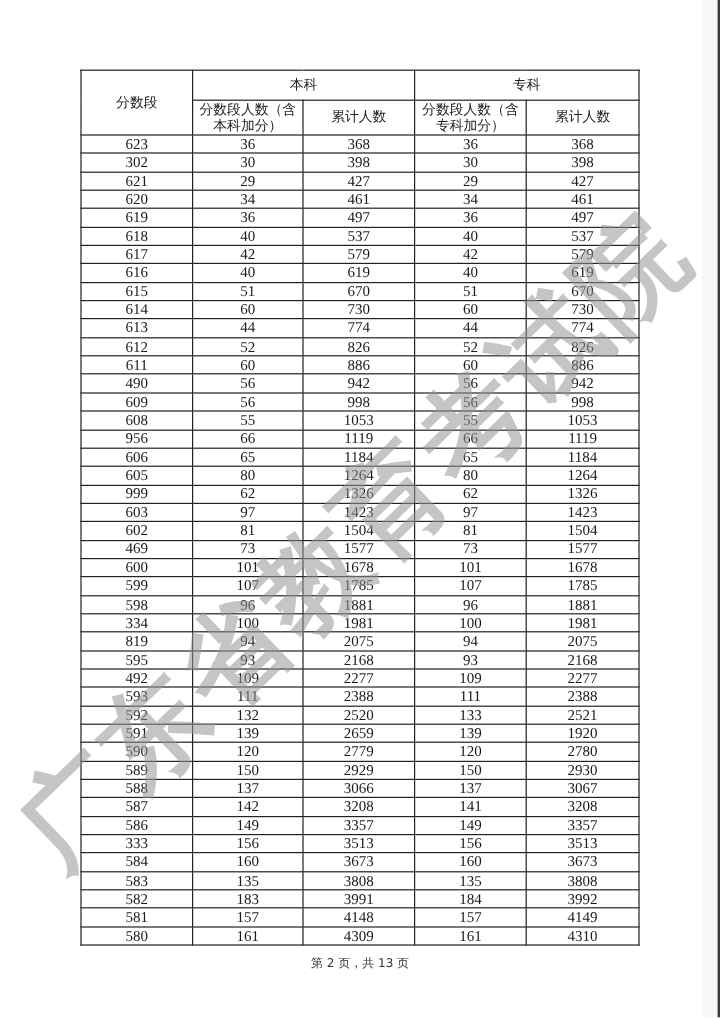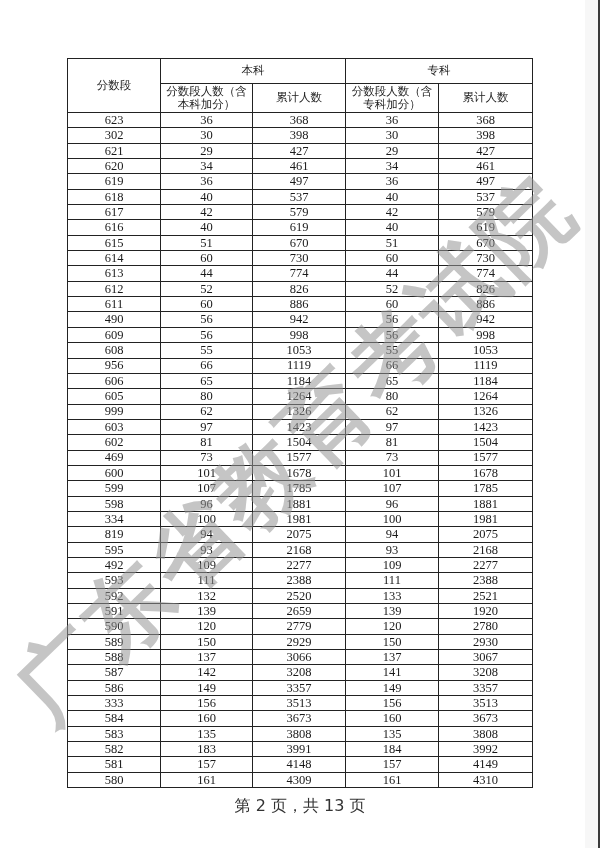--- a/index.html
+++ b/index.html
@@ -70,21 +70,21 @@
       text-align: left;
     }
     .hdr-wrap span { display: block; text-align: center; }
     tbody td { height: 14.35px; }
     .footer {
       position: absolute;
       left: 0; top: 796px;
       width: 600px;
       text-align: center;
       font-family: "DejaVu Sans", "Liberation Sans", sans-serif;
-      font-size: 16px;
+      font-size: 10px;
       color: #333;
     }
     .watermark {
       position: absolute;
       left: 295px;
       top: 450px;
       transform: translate(-50%, -50%) rotate(-44deg);
       font-family: "DejaVu Serif", "Liberation Serif", serif;
       font-size: 88px;
       letter-spacing: 4px;

